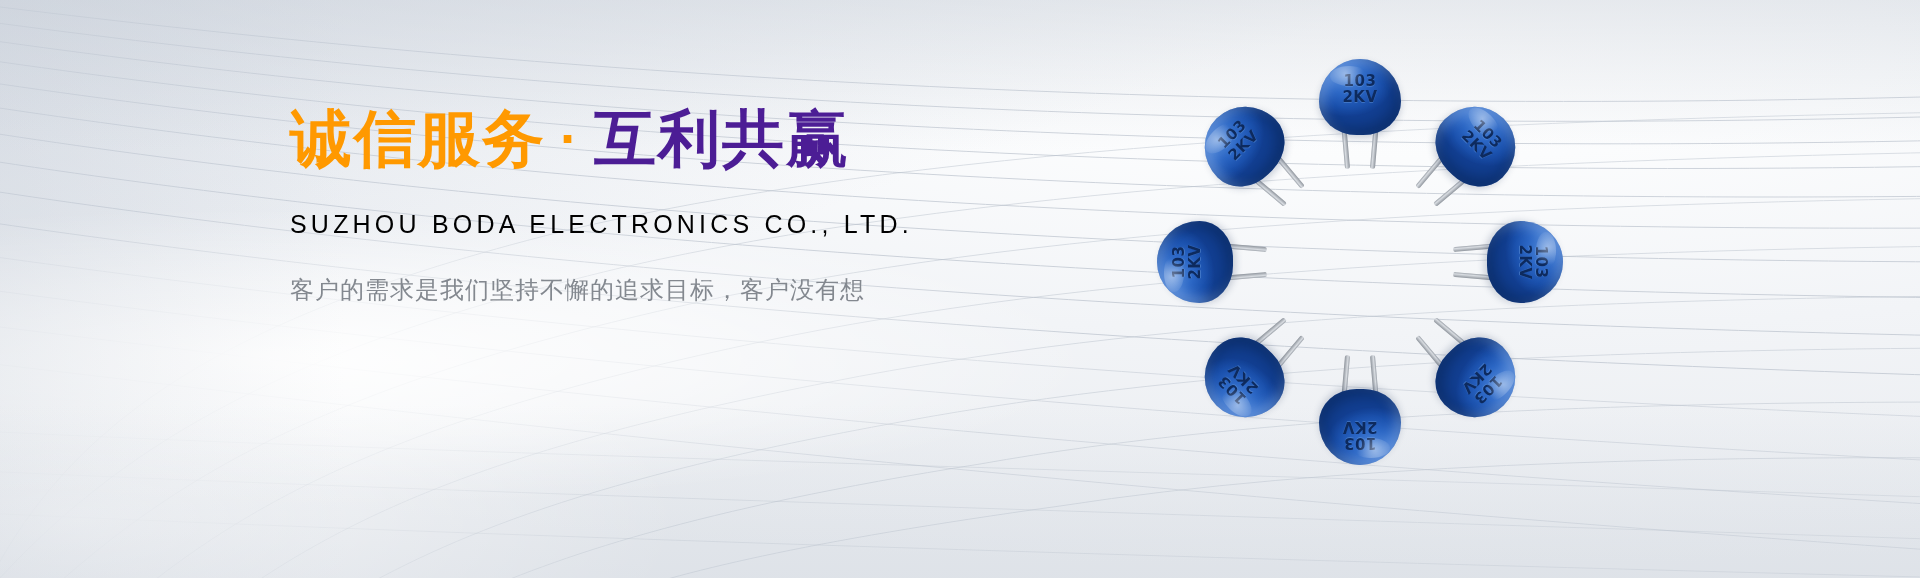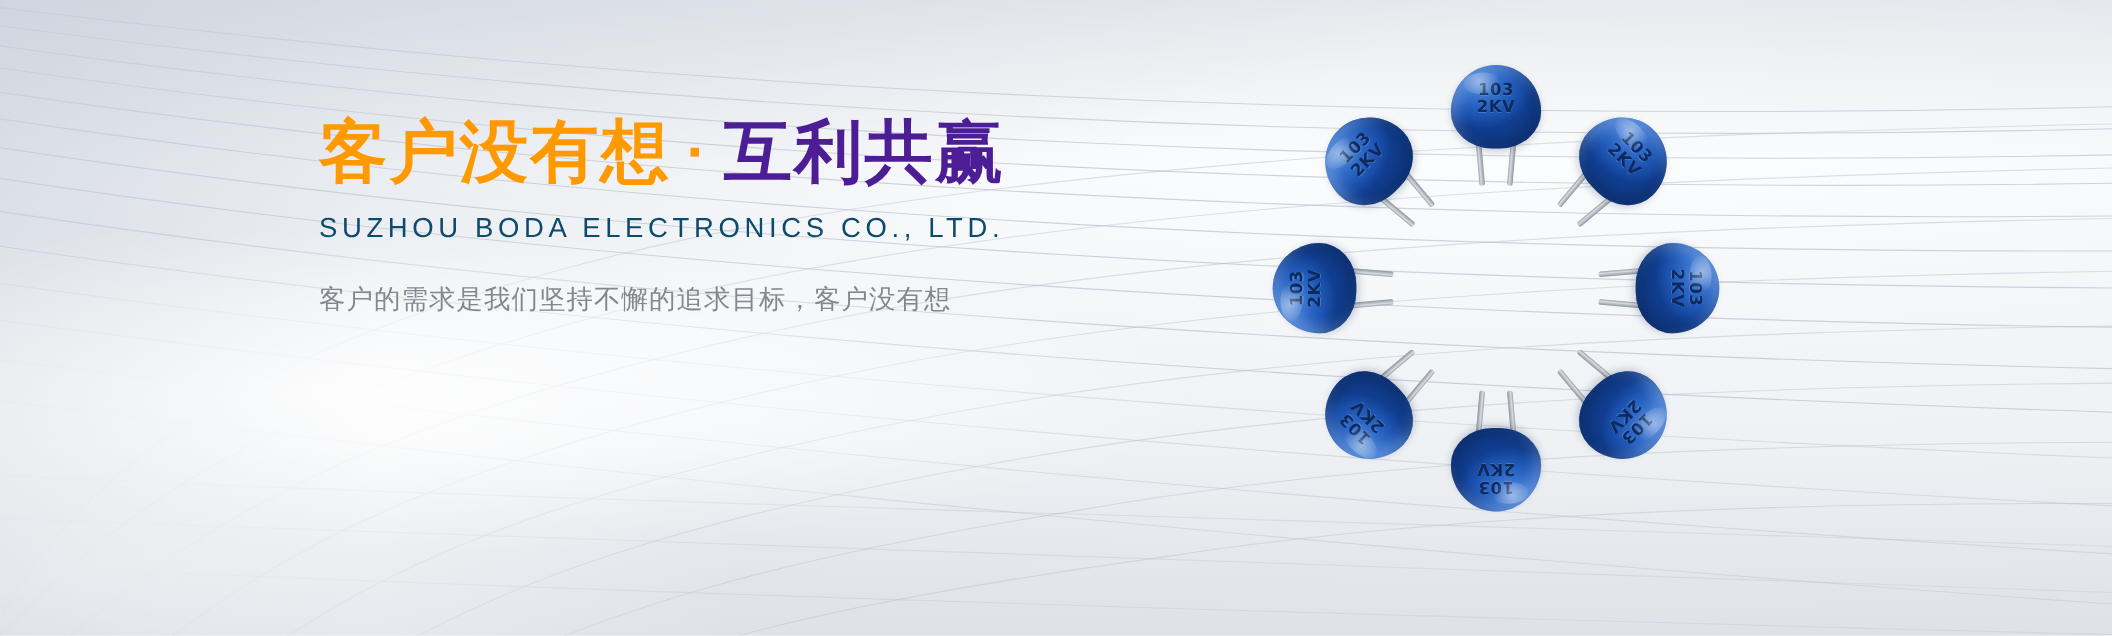--- a/index.html
+++ b/index.html
@@ -42,22 +42,22 @@
   }
   .headline{
     font-size:62px; font-weight:700; line-height:1.08;
     letter-spacing:2px; white-space:nowrap;
   }
   .headline .h-orange{ color:#ff9900; }
   .headline .h-dot{ color:#ff9900; padding:0 14px; font-size:54px; vertical-align:3px;}
   .headline .h-blue{ color:#4c1d95; }
 
   .subline{
-    margin-top:20px;
-    font-size:25px; font-weight:400; color:#0c4a6e;
+    margin-top:37px;
+    font-size:25px; font-weight:400; color:#000000;
     letter-spacing:4.2px; white-space:nowrap;
   }
   .body-copy{
     margin-top:29px;
     font-size:24px; color:#83888f; line-height:1.85;
     letter-spacing:1px;
   }
   .body-copy p{ white-space:nowrap; }
 
   
@@ -147,21 +147,21 @@
       </g>
     </svg>
   </div>
 
   <div class="bg-sheen"></div>
   <div class="bg-vign"></div>
 
   <div class="copy">
 
     <div class="headline">
-      <span class="h-orange">客户没有想</span><span class="h-dot">·</span><span class="h-blue">互利共赢</span>
+      <span class="h-orange">诚信服务</span><span class="h-dot">·</span><span class="h-blue">互利共赢</span>
     </div>
 
     <div class="subline">SUZHOU BODA ELECTRONICS CO., LTD.</div>
 
     <div class="body-copy">
       <p>客户的需求是我们坚持不懈的追求目标，客户没有想</p>
     </div>
   </div>
 
   <div class="caps">

